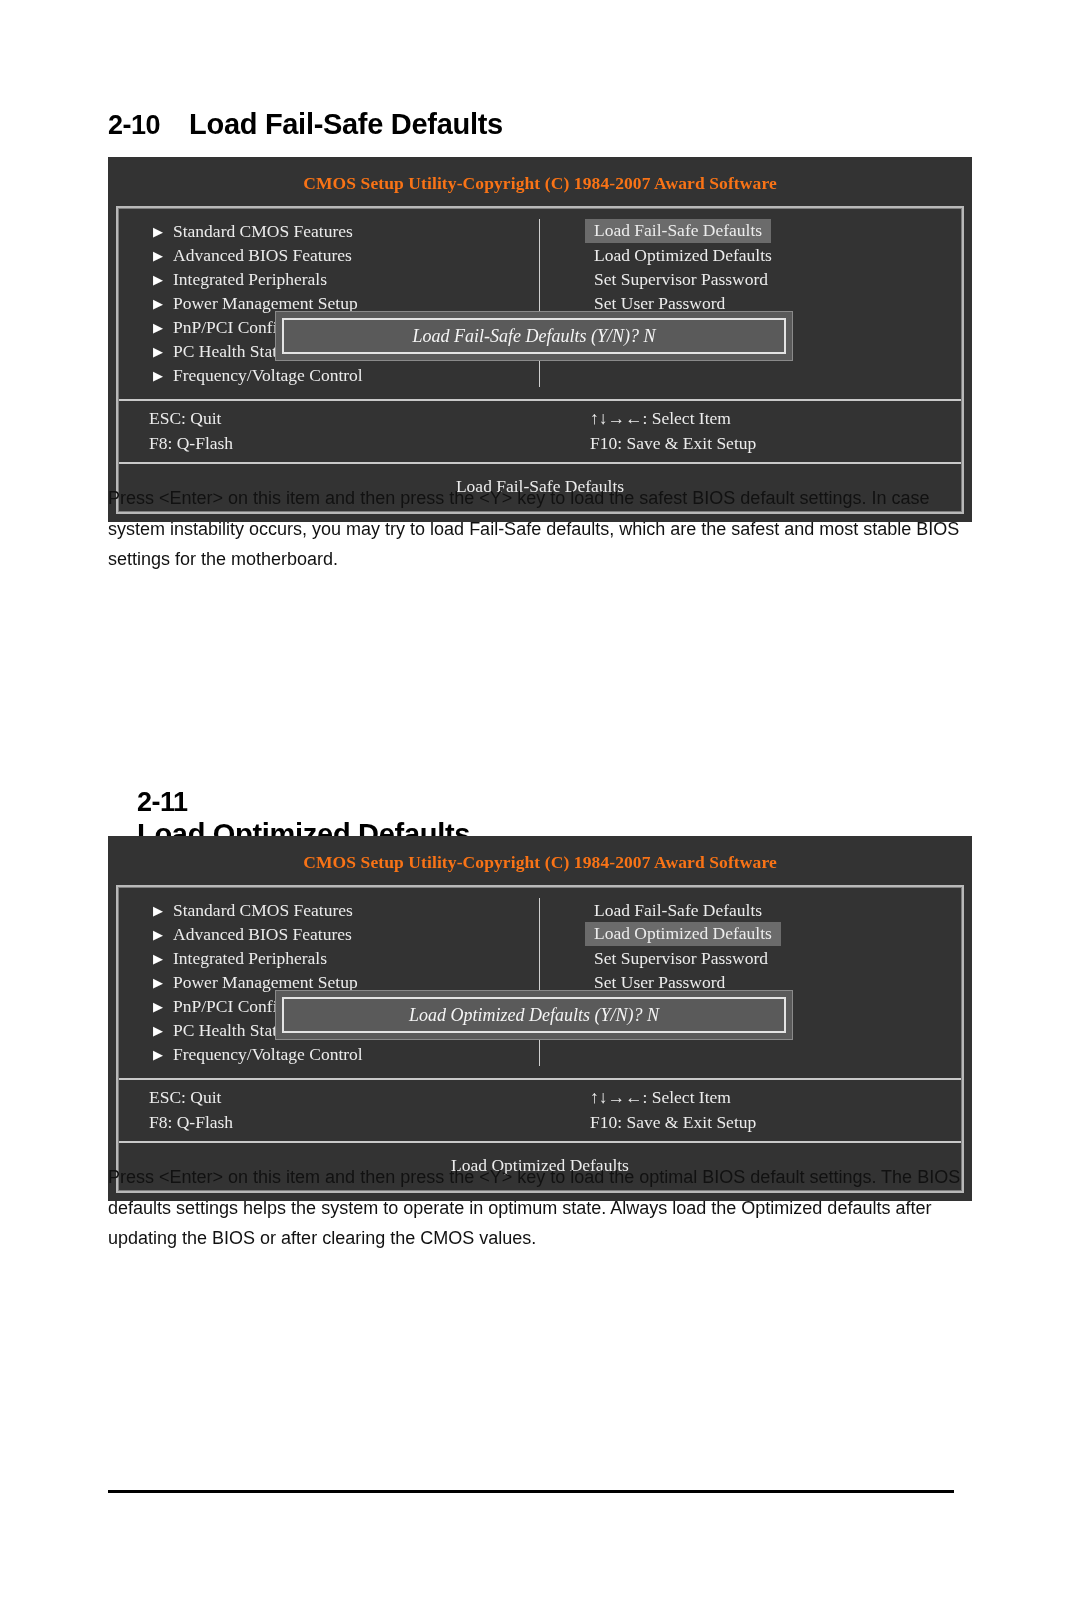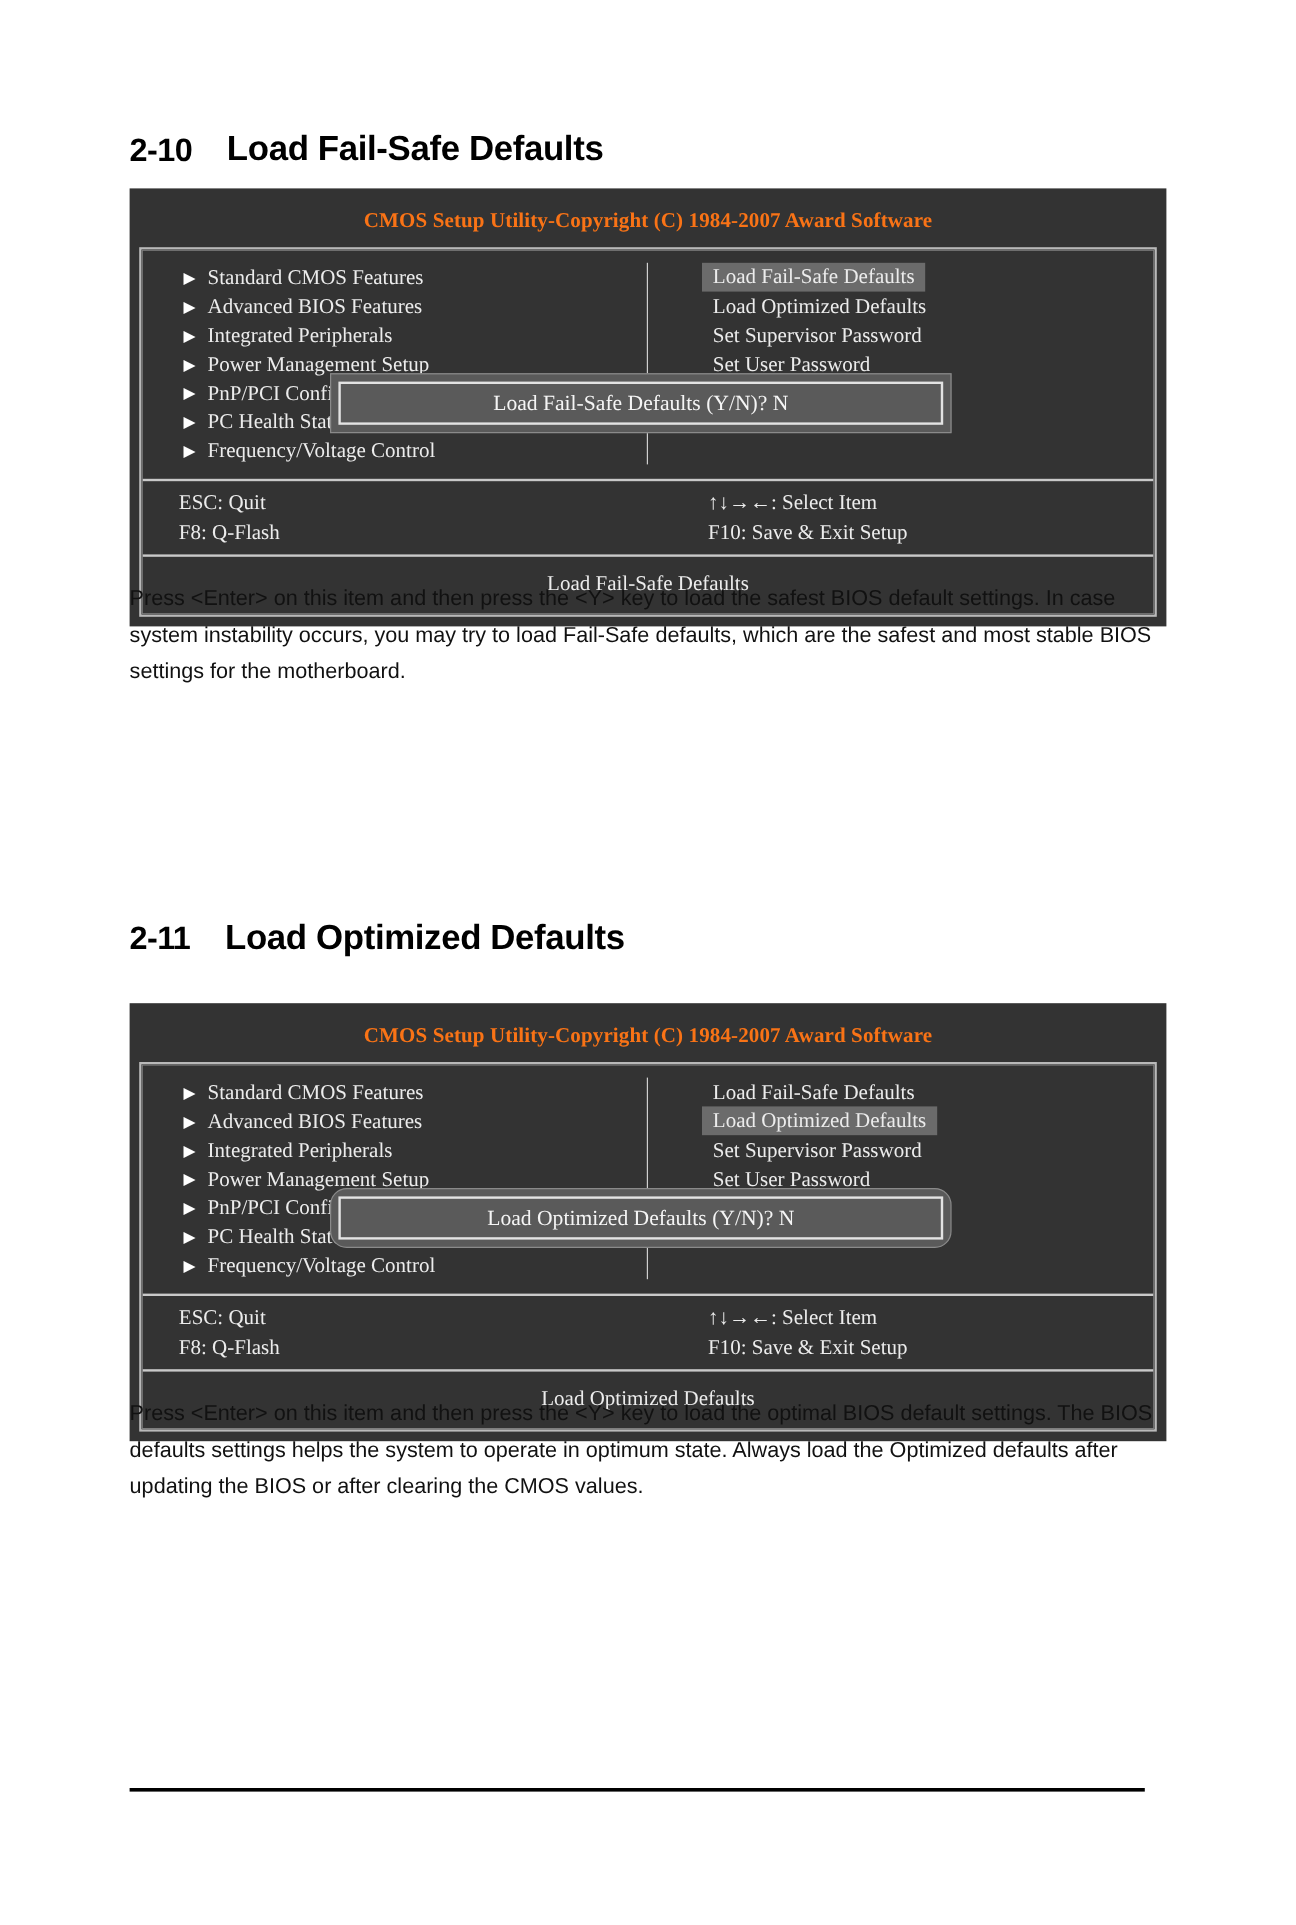--- a/index.html
+++ b/index.html
@@ -138,20 +138,21 @@
     display: flex;
     align-items: center;
     justify-content: center;
     background: #5a5a5a;
   }
   .bios-dialog-text {
     font-size: 18px;
     color: #f5f5f5;
     font-family: "Liberation Serif", serif;
     white-space: nowrap;
+    font-style: italic;
   }
 
   
   .bios-sep {
     height: 2px;
     background: #c9c9c9;
     margin: 0;
   }
   .keyhelp {
     display: flex;
@@ -294,21 +295,21 @@
         </div>
         <div class="bios-sep"></div>
         <div class="statusbar">Load Fail-Safe Defaults</div>
 
       </div>
     </div>
   </div>
 
   <div class="para" style="top:483px;">Press &lt;Enter&gt; on this item and then press the &lt;Y&gt; key to load the safest BIOS default settings. In case system instability occurs, you may try to load Fail-Safe defaults, which are the safest and most stable BIOS settings for the motherboard.</div>
 
-  <div class="section-heading" style="top:766px;">
+  <div class="section-heading" style="top:787px;flex-direction:column;">
     <span class="section-num">2-11</span>
     <span class="section-title">Load Optimized Defaults</span>
   </div>
 
   <div class="bios" style="top:836px;">
     <div class="bios-title">CMOS Setup Utility-Copyright (C) 1984-2007 Award Software</div>
     <div class="bios-inner">
       <div class="bios-inner2">
 
         <div class="menu-region">
@@ -356,21 +357,21 @@
                 <span class="mlabel">Set User Password</span>
               </div>
             <div class="menu-item plain">
                 <span class="mlabel">Save &amp; Exit Setup</span>
               </div>
             <div class="menu-item plain">
                 <span class="mlabel">Exit Without Saving</span>
               </div>
           </div>
 
-          <div class="bios-dialog" style="left:156px; top:102px; width:518px; height:50px;border-radius:14px;">
+          <div class="bios-dialog" style="left:156px; top:102px; width:518px; height:50px;">
             <div class="bios-dialog-inner">
               <span class="bios-dialog-text">Load Optimized Defaults (Y/N)? N</span>
             </div>
           </div>
         </div>
 
         <div class="bios-sep"></div>
         <div class="keyhelp">
           <div class="kcol left">
             <div class="kline">ESC: Quit</div>

